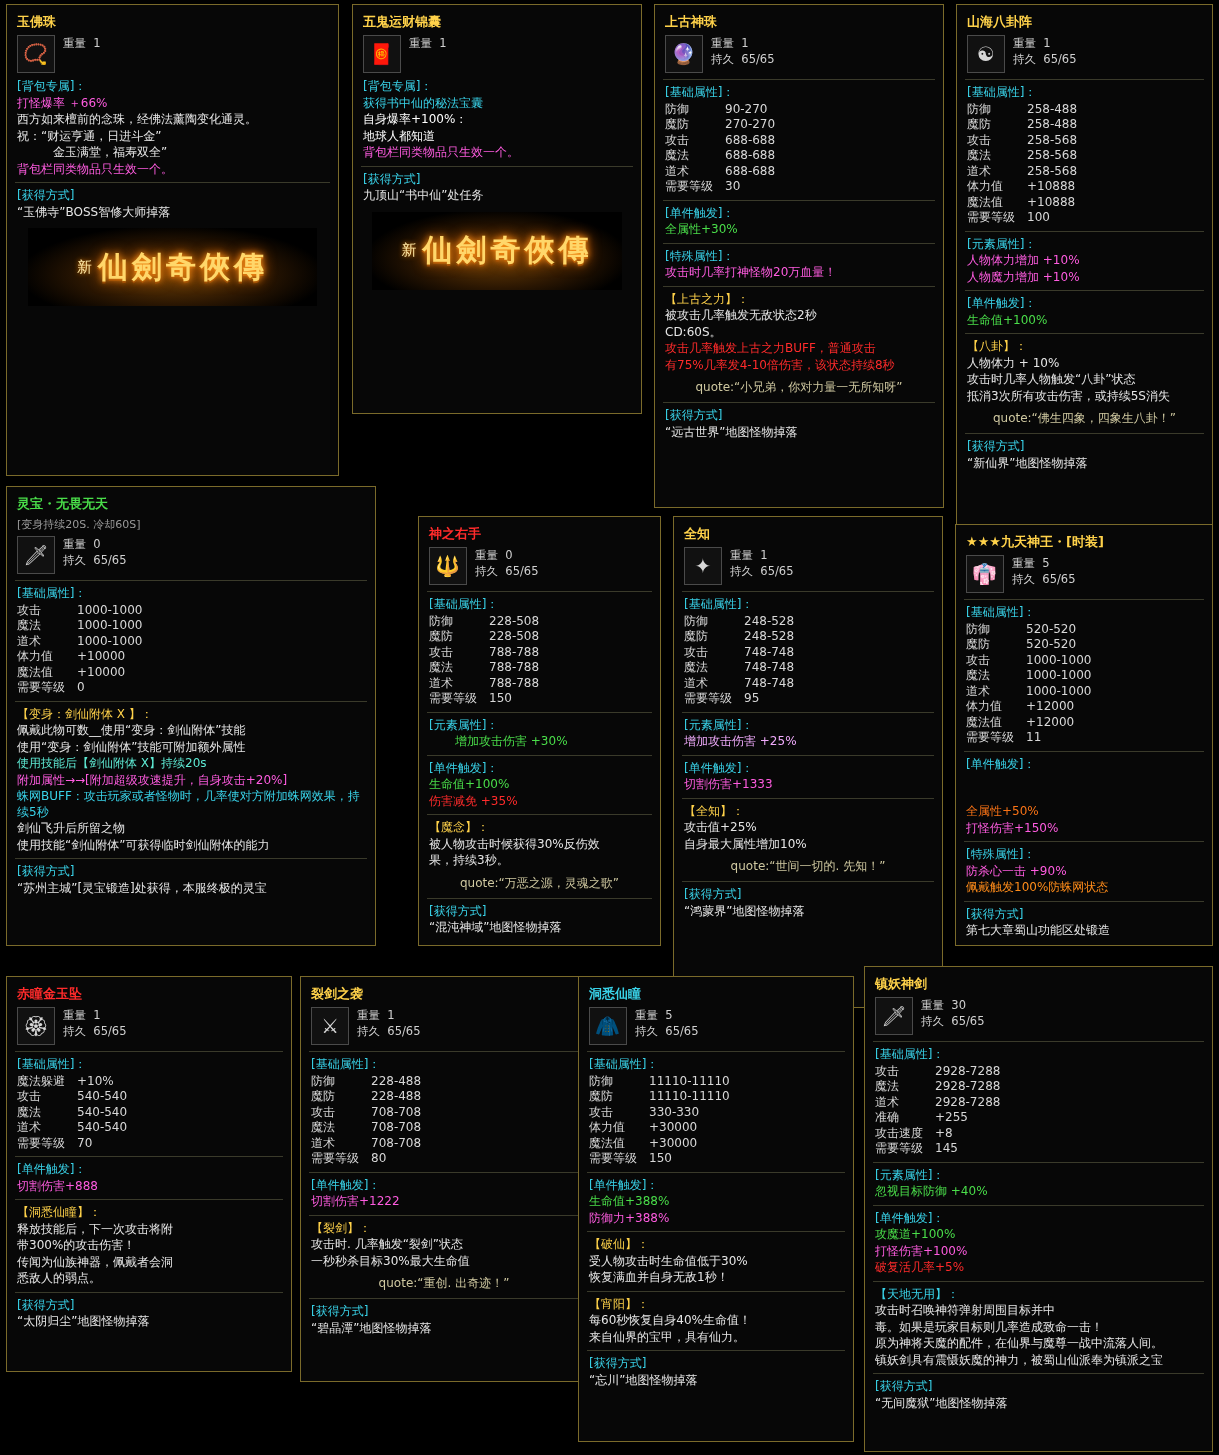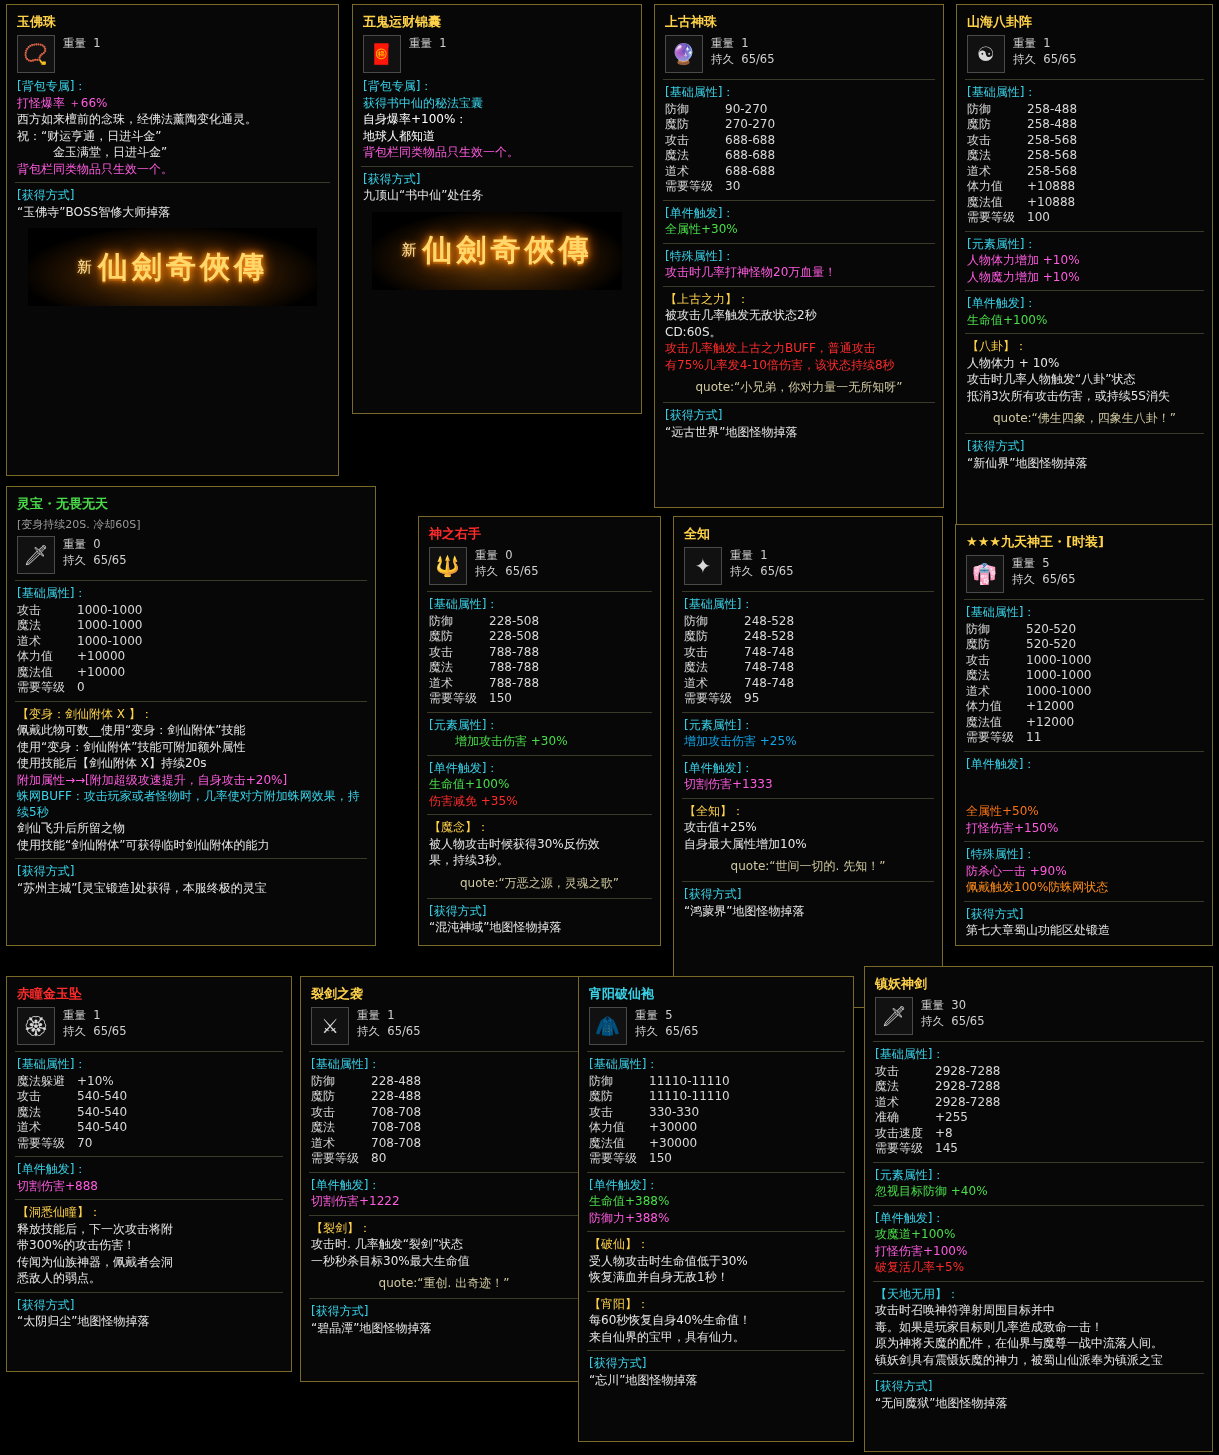--- a/index.html
+++ b/index.html
@@ -35,21 +35,21 @@
           <div><span>重量</span>&nbsp;&nbsp;<span>1</span></div>
         </div>
       </div>
       <div class="sect" style="color: rgb(57, 210, 232);">[背包专属]：</div>
       <div class="sect"></div>
       <div class="sect" style="color: rgb(255, 92, 224);">打怪爆率 ＋66%</div>
       <div class="sect"></div>
       <div class="sect" style="color: rgb(230, 230, 230);">西方如来檀前的念珠，经佛法薰陶变化通灵。</div>
       <div class="sect"></div>
       <div class="sect" style="color: rgb(230, 230, 230);">祝：“财运亨通，日进斗金”</div>
-      <div class="sect" style="color: rgb(230, 230, 230);">　　　金玉满堂，日进斗金”</div>
+      <div class="sect" style="color: rgb(230, 230, 230);">　　　金玉满堂，福寿双全”</div>
       <div class="sect"></div>
       <div class="sect" style="color: rgb(255, 92, 224);">背包栏同类物品只生效一个。</div>
       <div class="hr"></div>
       <div class="sect" style="color: rgb(57, 210, 232);">[获得方式]</div>
       <div class="sect" style="color: rgb(230, 230, 230);">“玉佛寺”BOSS智修大师掉落</div>
       <div class="logo">
         <span class="logo-new">新</span>
         <span class="logo-txt">仙劍奇俠傳</span>
       </div>
     </div>
@@ -223,21 +223,21 @@
       </div>
       <div class="row">
         <div class="k">需要等级</div>
         <div class="v">0</div>
       </div>
       <div class="hr"></div>
       <div class="sect" style="color: rgb(255, 210, 74);">【变身：剑仙附体 X 】：</div>
       <div class="sect" style="color: rgb(230, 230, 230);">佩戴此物可数__使用“变身：剑仙附体”技能</div>
       <div class="sect" style="color: rgb(230, 230, 230);">使用“变身：剑仙附体”技能可附加额外属性</div>
       <div class="sect"></div>
-      <div class="sect" style="color: #e5e5e5;">使用技能后【剑仙附体 X】持续20s</div>
+      <div class="sect" style="color: #5eead4;">使用技能后【剑仙附体 X】持续20s</div>
       <div class="sect" style="color: rgb(255, 92, 224);">附加属性→→[附加超级攻速提升，自身攻击+20%]</div>
       <div class="sect"></div>
       <div class="sect" style="color: rgb(57, 210, 232);">蛛网BUFF：攻击玩家或者怪物时，几率使对方附加蛛网效果，持续5秒</div>
       <div class="sect"></div>
       <div class="sect" style="color: rgb(230, 230, 230);">剑仙飞升后所留之物</div>
       <div class="sect" style="color: rgb(230, 230, 230);">使用技能“剑仙附体”可获得临时剑仙附体的能力</div>
       <div class="hr"></div>
       <div class="sect" style="color: rgb(57, 210, 232);">[获得方式]</div>
       <div class="sect" style="color: rgb(230, 230, 230);">“苏州主城”[灵宝锻造]处获得，本服终极的灵宝</div>
     </div>
@@ -322,21 +322,21 @@
       <div class="row">
         <div class="k">道术</div>
         <div class="v">748-748</div>
       </div>
       <div class="row">
         <div class="k">需要等级</div>
         <div class="v">95</div>
       </div>
       <div class="hr"></div>
       <div class="sect" style="color: rgb(57, 210, 232);">[元素属性]：</div>
-      <div class="sect" style="color: #0ea5e9;">增加攻击伤害 +25%</div>
+      <div class="sect" style="color: #f0abfc;">增加攻击伤害 +25%</div>
       <div class="hr"></div>
       <div class="sect" style="color: rgb(57, 210, 232);">[单件触发]：</div>
       <div class="sect" style="color: rgb(255, 92, 224);">切割伤害+1333</div>
       <div class="hr"></div>
       <div class="sect" style="color: rgb(255, 210, 74);">【全知】：</div>
       <div class="sect" style="color: rgb(230, 230, 230);">攻击值+25%</div>
       <div class="sect" style="color: rgb(230, 230, 230);">自身最大属性增加10%</div>
       <div class="quote" style="color: rgb(207, 200, 160);">quote:“世间一切的. 先知！”</div>
       <div class="hr"></div>
       <div class="sect" style="color: rgb(57, 210, 232);">[获得方式]</div>
@@ -484,21 +484,21 @@
       <div class="hr"></div>
       <div class="sect" style="color: rgb(255, 210, 74);">【裂剑】：</div>
       <div class="sect" style="color: rgb(230, 230, 230);">攻击时. 几率触发“裂剑”状态</div>
       <div class="sect" style="color: rgb(230, 230, 230);">一秒秒杀目标30%最大生命值</div>
       <div class="quote" style="color: rgb(207, 200, 160);">quote:“重创. 出奇迹！”</div>
       <div class="hr"></div>
       <div class="sect" style="color: rgb(57, 210, 232);">[获得方式]</div>
       <div class="sect" style="color: rgb(230, 230, 230);">“碧晶潭”地图怪物掉落</div>
     </div>
     <div class="tip" style="left: 578px; top: 976px; width: 276px; height: 466px;">
-      <div class="title" style="color: rgb(57, 210, 232);">宵阳破仙袍</div>
+      <div class="title" style="color: rgb(57, 210, 232);">洞悉仙瞳</div>
       <div class="hdr">
         <div class="icon">🧥</div>
         <div class="meta">
           <div><span>重量</span>&nbsp;&nbsp;<span>5</span></div>
           <div><span>持久</span>&nbsp;&nbsp;<span>65/65</span></div>
         </div>
       </div>
       <div class="hr"></div>
       <div class="sect c-cy">[基础属性]：</div>
       <div class="row">

